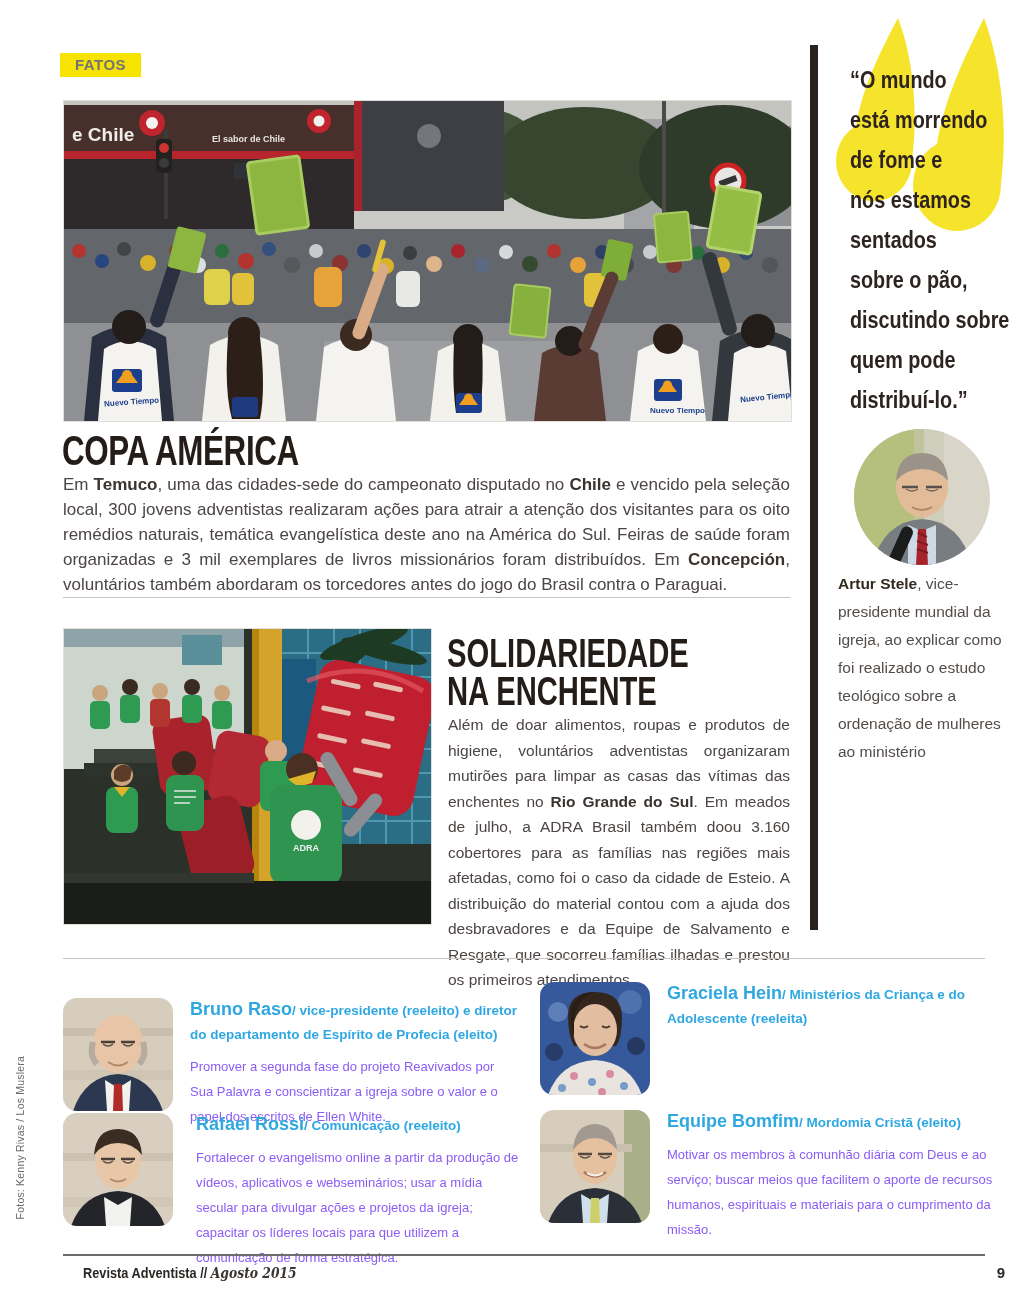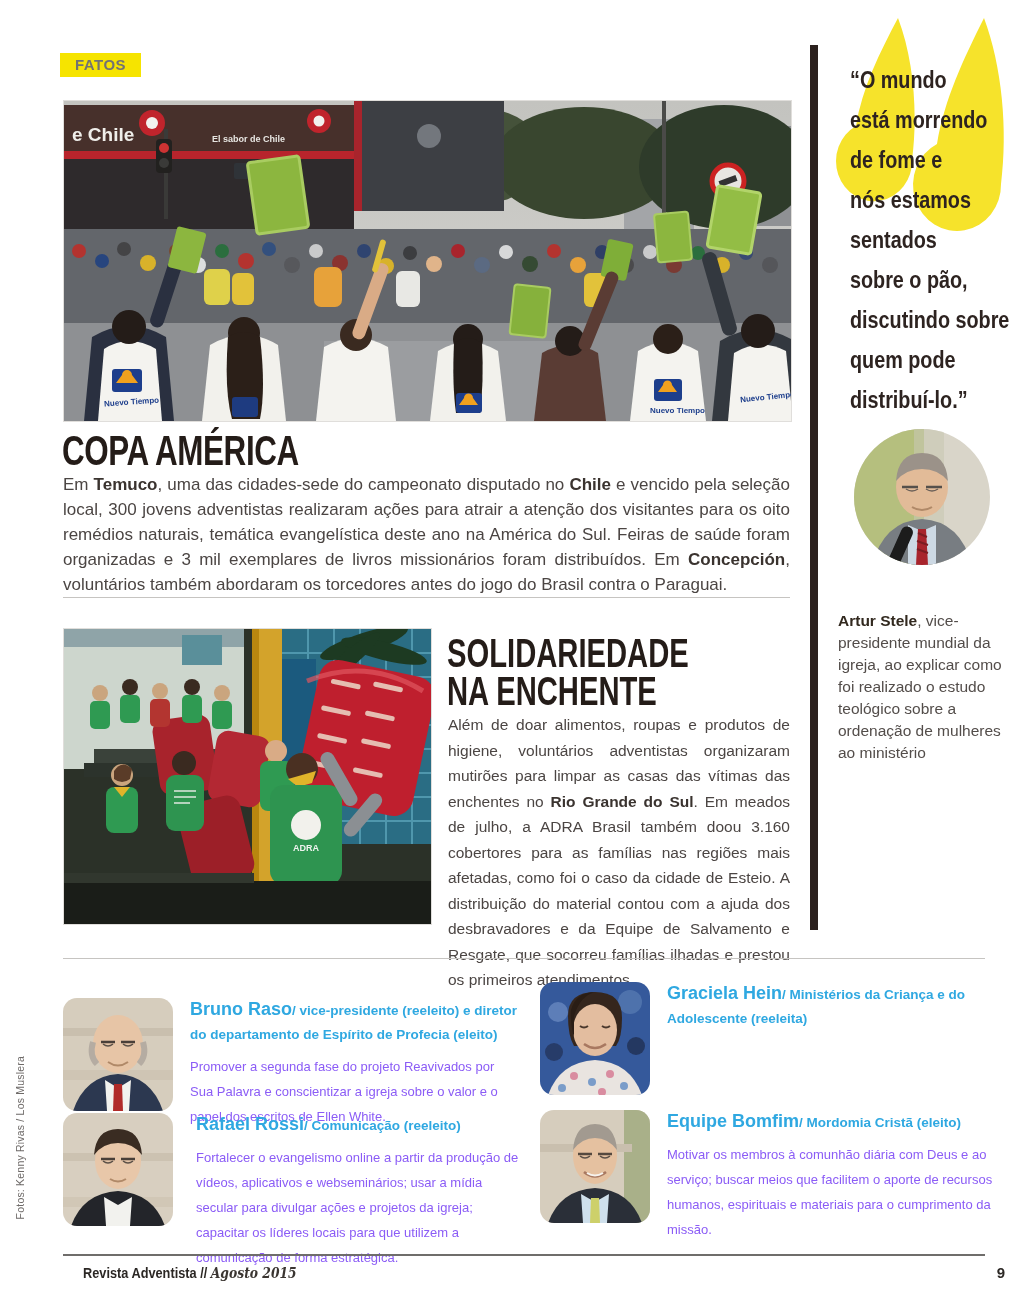--- a/index.html
+++ b/index.html
@@ -17,21 +17,21 @@
   .photo-frame svg{display:block;}
 
   
   .side-bar{position:absolute;left:810px;top:45px;width:8px;height:885px;background:#2b211e;}
   .quote-wrap{position:absolute;left:836px;top:18px;width:172px;height:410px;}
   .big-quotes{position:absolute;left:0;top:0;z-index:0;}
   .quote-lines{position:absolute;left:14px;top:42px;z-index:1;}
   .quote-line{font-size:23px;font-weight:700;color:#2d2320;height:40px;line-height:40px;
               transform:scaleX(.86);transform-origin:left center;white-space:nowrap;}
   .author-photo{position:absolute;left:854px;top:429px;width:136px;height:136px;border-radius:50%;overflow:hidden;}
-  .author-caption{position:absolute;left:838px;top:570px;width:168px;font-size:15.5px;line-height:22px;color:#534d4a;margin-top:40px;}
+  .author-caption{position:absolute;left:838px;top:570px;width:168px;font-size:15.5px;line-height:28px;color:#534d4a;}
   .author-caption .seg-bold{font-weight:700;color:#32291f;}
 
   
   .copa-title{position:absolute;left:62px;top:426px;font-size:43px;font-weight:700;color:#241c18;
               transform:scaleX(.73);transform-origin:left top;letter-spacing:-.5px;white-space:nowrap;}
   .copa-body{position:absolute;left:63px;top:472px;width:727px;font-size:17px;line-height:25px;
              text-align:justify;color:#4b4543;}
   .seg-bold{font-weight:700;color:#3a332f;}
   .divider1{position:absolute;left:63px;top:597px;width:727px;height:1px;background:#c6c4c1;}
   .solid-title{position:absolute;left:447px;top:634px;font-size:40px;font-weight:700;color:#241c18;

